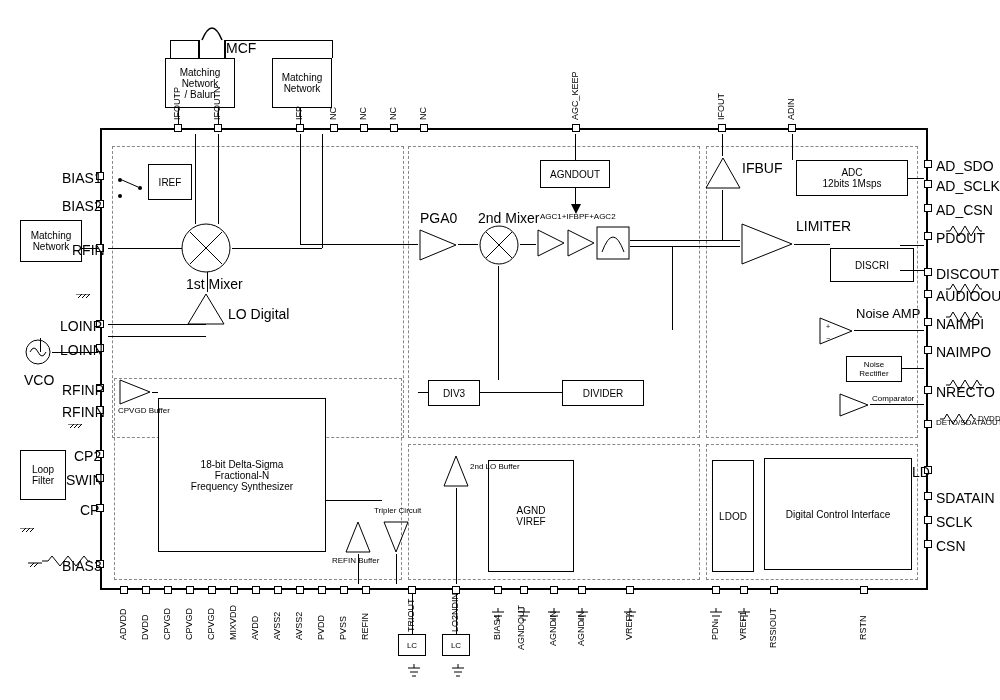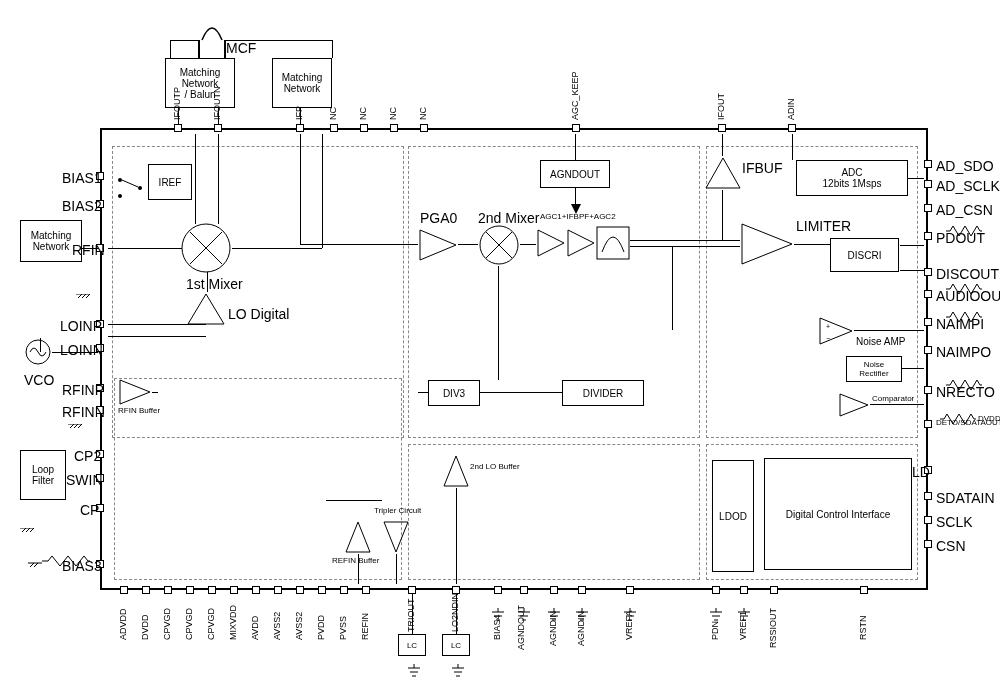--- a/index.html
+++ b/index.html
@@ -165,68 +165,74 @@
     </div>
   <div class="line" style="left:792px;top:134px;width:1px;height:26px"></div>
 
   <div class="tri" style="left:740px;top:222px">
       <svg width="54" height="44">
         <polygon points="2,2 2,42 52,22" fill="none" stroke="#000"></polygon>
       </svg>
     </div>
   <div class="lbl" style="left:796px;top:218px">LIMITER</div>
 
-  <div class="box" style="left:830px;top:238px;width:69px;height:34px">
+  <div class="box" style="left:830px;top:248px;width:84px;height:34px">
       <span>DISCRI</span>
     </div>
   <div class="line" style="left:794px;top:244px;width:36px;height:1px"></div>
 
   <div class="line" style="left:672px;top:246px;width:1px;height:84px"></div>
 
   <div class="tri" style="left:818px;top:316px">
       <svg width="36" height="30">
         <polygon points="2,2 2,28 34,15" fill="none" stroke="#000"></polygon>
         <text x="8" y="13" font-size="7">+</text>
         <text x="8" y="25" font-size="7">−</text>
       </svg>
     </div>
-  <div class="lbl" style="left:856px;top:336px;font-size:10px">Noise AMP</div>
+  <div class="lbl" style="left:856px;top:306px;font-size:13px">Noise AMP</div>
   <div class="sbox" style="left:846px;top:356px;width:56px;height:26px">
       <span>Noise<br>Rectifier</span>
     </div>
   <div class="tri" style="left:838px;top:392px">
       <svg width="32" height="26">
         <polygon points="2,2 2,24 30,13" fill="none" stroke="#000"></polygon>
       </svg>
     </div>
   <div class="lbl" style="left:872px;top:394px;font-size:8px">Comparator</div>
 
   <div class="box" style="left:764px;top:458px;width:148px;height:112px">
       <span>Digital Control Interface</span>
     </div>
 
+  <div class="box" style="left:488px;top:460px;width:86px;height:112px">
+      <span>AGND<br>VIREF</span>
+    </div>
   <div class="box" style="left:712px;top:460px;width:42px;height:112px">
       <span>LDOD</span>
     </div>
   <div class="box" style="left:562px;top:380px;width:82px;height:26px">
       <span>DIVIDER</span>
     </div>
   <div class="box" style="left:428px;top:380px;width:52px;height:26px">
       <span>DIV3</span>
     </div>
   <div class="line" style="left:480px;top:392px;width:82px;height:1px"></div>
   <div class="line" style="left:418px;top:392px;width:10px;height:1px"></div>
 
+  <div class="box" style="left:158px;top:398px;width:168px;height:154px">
+      <span>18-bit Delta-Sigma<br>Fractional-N<br>Frequency Synthesizer</span>
+    </div>
 
   <div class="tri" style="left:118px;top:378px">
       <svg width="34" height="28">
         <polygon points="2,2 2,26 32,14" fill="none" stroke="#000"></polygon>
       </svg>
     </div>
-  <div class="lbl" style="left:118px;top:406px;font-size:8px">RFIN Buffer</div>
+  <div class="lbl" style="left:118px;top:406px;font-size:8px">CPVGD Buffer</div>
 
   <div class="tri" style="left:344px;top:520px">
       <svg width="28" height="34">
         <polygon points="2,32 26,32 14,2" fill="none" stroke="#000"></polygon>
       </svg>
     </div>
   <div class="lbl" style="left:332px;top:556px;font-size:8px">REFIN Buffer</div>
 
   <div class="tri" style="left:382px;top:520px">
       <svg width="28" height="34">

